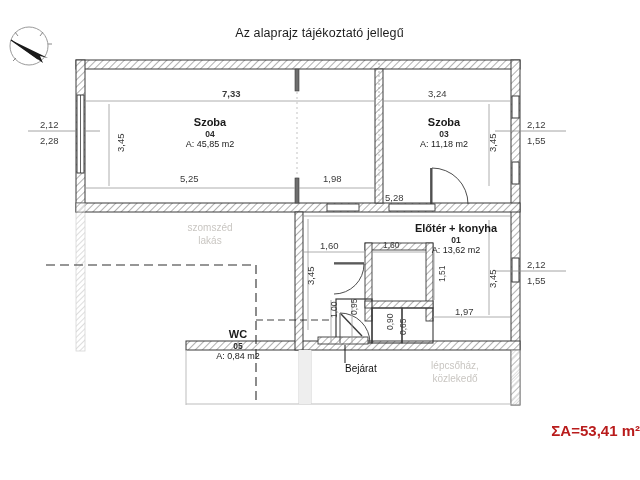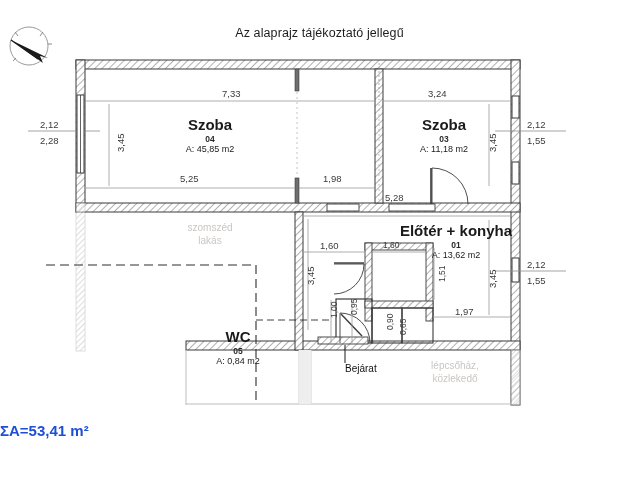--- a/index.html
+++ b/index.html
@@ -29,24 +29,24 @@
     text-align: center;
     font-size: 12.5px;
     color: #1c1c1c;
     letter-spacing: .1px;
   }
   .total {
     position: absolute;
     left: 0;
     top: 422px;
     width: 640px;
-    text-align: left;
+    text-align: right;
     font-size: 15px;
     font-weight: bold;
-    color: #1d4ed8;
+    color: #b91c1c;
   }
   .compass {
     position: absolute;
     left: 2px;
     top: 18px;
     width: 58px;
     height: 58px;
   }
   svg.plan {
     position: absolute;
@@ -54,21 +54,21 @@
     width: 640px;
     height: 480px;
   }
   .roomlabel {
     position: absolute;
     text-align: center;
     line-height: 1.18;
     white-space: nowrap;
   }
   .roomlabel .rname {
-    font-size: 15px;
+    font-size: 11px;
     font-weight: bold;
     color: #1a1a1a;
     display: block;
   }
   .roomlabel .rnum {
     font-size: 8.5px;
     color: #2a2a2a;
     display: block;
     font-weight: bold;
   }
@@ -284,21 +284,21 @@
     <span>közlekedő</span>
   </div>
 
   <div class="ghost" style="left:160px; top:222px; width:100px;">
     <span>szomszéd</span><br>
     <span>lakás</span>
   </div>
 
   <div class="entrance" style="left:315px; top:363px;padding-left:30px;">Bejárat</div>
 
-  <div class="dim" style="left:222px; top:88px;">7,33</div>
+  <div class="dim" style="left:222px; top:88px;font-weight:bold;">7,33</div>
   <div class="dim" style="left:428px; top:88px;">3,24</div>
   <div class="dim" style="left:180px; top:173px;">5,25</div>
   <div class="dim" style="left:323px; top:173px;">1,98</div>
   <div class="dim" style="left:385px; top:192px;">5,28</div>
   <div class="dim" style="left:320px; top:240px;">1,60</div>
   <div class="dim small" style="left:383px; top:240px;">1,60</div>
   <div class="dim" style="left:455px; top:306px;">1,97</div>
 
   <div class="dim vert" style="left:115px; top:152px;">3,45</div>
   <div class="dim vert" style="left:487px; top:152px;">3,45</div>

